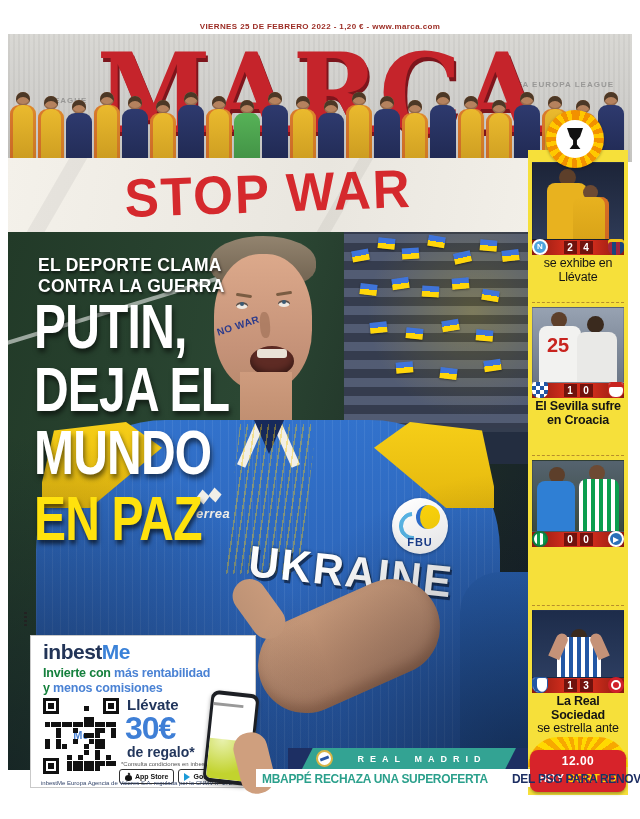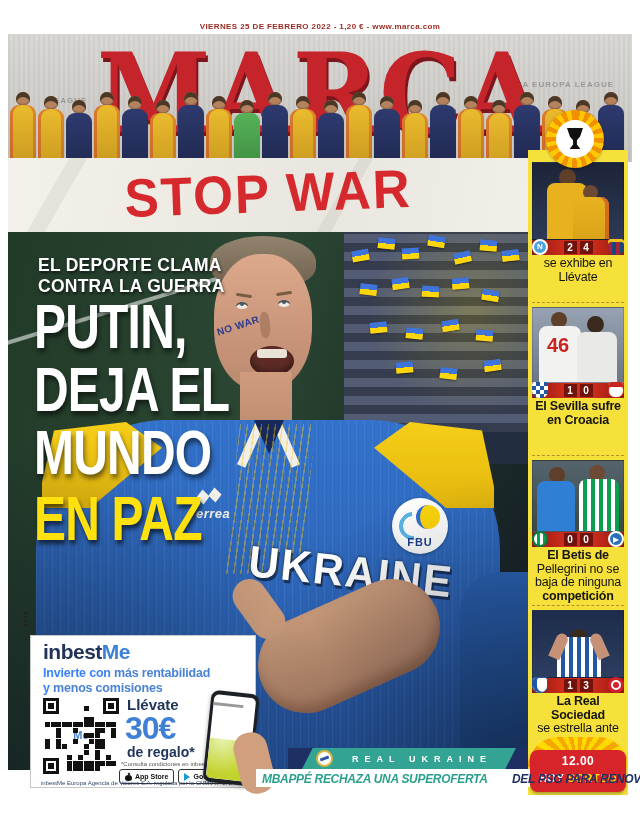--- a/index.html
+++ b/index.html
@@ -164,21 +164,21 @@
   #europa-circle{position:absolute;left:10px;top:10px;width:38px;height:38px;border-radius:50%;background:#fff;}
   #europa-trophy{position:absolute;left:11px;top:8px;width:16px;height:21px;background:#111;
        clip-path:polygon(0% 0%,100% 0%,82% 40%,62% 58%,62% 78%,84% 100%,16% 100%,38% 78%,38% 58%,18% 40%);}
 
   
   #ad{left:30px;top:635px;width:226px;height:153px;background:#fff;border:1px solid #c9c9c9;box-sizing:border-box;}
   #ad-logo{position:absolute;left:12px;top:4px;font-size:21px;letter-spacing:-.5px;}
   #ad-logo .a{color:#223457;font-weight:600;}
   #ad-logo .m{color:#3b82d8;font-weight:800;}
   .tagline{position:absolute;left:12px;font-size:12.5px;font-weight:700;letter-spacing:-.2px;}
-  .tagline .dk{color:#3b82f6;} .tagline .bl{color:#4a82d4;}
+  .tagline .dk{color:#15803d;} .tagline .bl{color:#4a82d4;}
   #qr{position:absolute;left:12px;top:62px;width:76px;height:76px;background:#fff;}
   .qc{position:absolute;width:5px;height:5px;background:#111;}
   .fq{position:absolute;width:16px;height:16px;border:3px solid #111;box-sizing:border-box;}
   .fq:before{content:"";position:absolute;left:2px;top:2px;width:6px;height:6px;background:#111;}
   #qr-center{position:absolute;left:26px;top:28px;width:24px;height:18px;background:#fff;color:#4a82d4;
        font-size:11px;font-weight:800;text-align:center;line-height:18px;}
   #offer-lead{position:absolute;left:96px;top:60px;font-size:15px;font-weight:600;color:#22365c;}
   #offer-amount{position:absolute;left:94px;top:74px;font-size:32px;font-weight:800;color:#3f7fd6;letter-spacing:-1px;}
   #offer-sub{position:absolute;left:96px;top:108px;font-size:14px;font-weight:600;color:#22365c;}
   #offer-terms{position:absolute;left:90px;top:125px;font-size:6px;color:#555;}
@@ -200,21 +200,21 @@
        background:#cf9f7e;transform:rotate(-14deg);}
 
   
   #rm-band{left:288px;top:748px;width:240px;height:21px;background:#1d2f63;}
   #rm-trap{position:absolute;left:14px;top:0;width:214px;height:21px;background:#33a393;
        clip-path:polygon(5% 0,100% 0,95% 100%,0 100%);display:flex;align-items:center;justify-content:center;}
   #rm-crest{position:absolute;left:28px;top:2px;width:17px;height:17px;border-radius:50%;background:#fff;
        border:2px solid #d9b545;box-sizing:border-box;}
   #rm-crest:before{content:"";position:absolute;left:2px;top:5px;width:9px;height:3px;background:#2a57a5;transform:rotate(-20deg);}
   #rm-label{font-size:9px;font-weight:700;color:#fff;letter-spacing:6px;padding-left:26px;}
-  #mbappe{left:256px;top:769px;width:274px;height:18px;background:#fff;display:flex;align-items:center;font-style:italic;}
+  #mbappe{left:256px;top:769px;width:274px;height:18px;background:#fff;display:flex;align-items:center;}
   #mbappe span{font-size:13px;font-weight:800;letter-spacing:-.3px;transform:scaleX(.92);transform-origin:left;white-space:nowrap;}
   #mbappe .teal{color:#2ba08c;margin-left:6px;}
   #mbappe .dark{color:#1d2f63;}
 
   #edge-marker{left:24px;top:612px;width:3px;height:14px;background:
        repeating-linear-gradient(0deg,#222 0 2px,transparent 2px 4px);}
 </style>
 </head>
 <body>
 
@@ -349,21 +349,21 @@
     </div>
     <div class="cardtext" style="top:107px">
       <span class="ct-r">se exhibe en Llévate</span>
       <span class="ct-b"></span>
     </div>
     <div class="divider" style="top:152px"></div>
 
     <div class="scene" style="top:157px;height:76px;background:linear-gradient(#97a2b2,#6b7686)">
       <i class="fh" style="left:18px;top:4px;width:16px;height:16px;background:#5d3f2a"></i>
       <i class="fb" style="left:6px;top:18px;width:42px;height:58px;background:#f2f2f0"></i>
-      <span style="position:absolute;left:14px;top:26px;font-size:20px;font-weight:800;color:#c8241f">46</span>
+      <span style="position:absolute;left:14px;top:26px;font-size:20px;font-weight:800;color:#c8241f">25</span>
       <i class="fh" style="left:54px;top:8px;width:17px;height:17px;background:#3a2a1e"></i>
       <i class="fb" style="left:44px;top:24px;width:40px;height:52px;background:#e9e9e7"></i>
     </div>
     <div class="scorebar" style="top:233px">
       <span class="badge left b-dinamo"></span>
       <span class="score">1</span>
       <span class="score">0</span>
       <span class="badge right b-sevilla"></span>
     </div>
     <div class="cardtext" style="top:250px">
@@ -376,25 +376,20 @@
       <i class="fh" style="left:16px;top:6px;width:16px;height:16px;background:#5d3f2a"></i>
       <i class="fb" style="left:4px;top:20px;width:38px;height:52px;background:#2f7fd4"></i>
       <i class="fh" style="left:56px;top:4px;width:16px;height:16px;background:#6d4a33"></i>
       <i class="fb" style="left:46px;top:18px;width:40px;height:54px;background:repeating-linear-gradient(90deg,#fff 0 4px,#0b9e4e 4px 8px)"></i>
     </div>
     <div class="scorebar" style="top:382px">
       <span class="badge left b-betis"></span>
       <span class="score">0</span>
       <span class="score">0</span>
       <span class="badge right b-zenit"></span>
-    </div>
-    <div class="cardtext" style="top:399px">
-      <span class="ct-b">El Betis de</span>
-      <span class="ct-r">Pellegrini no se baja de ninguna</span>
-      <span class="ct-b">competición</span>
     </div>
     <div class="divider" style="top:455px"></div>
 
     <div class="scene" style="top:460px;height:68px;background:linear-gradient(#1d2c4a,#2c3d60)">
       <i class="fh" style="left:38px;top:18px;width:16px;height:16px;background:#3a2a1e"></i>
       <i class="fb" style="left:24px;top:26px;width:44px;height:42px;background:repeating-linear-gradient(90deg,#fff 0 4px,#2257a5 4px 8px)"></i>
       <i class="fb" style="left:20px;top:22px;width:12px;height:26px;background:#c59278;transform:rotate(24deg)"></i>
       <i class="fb" style="left:60px;top:22px;width:12px;height:26px;background:#c59278;transform:rotate(-24deg)"></i>
     </div>
     <div class="scorebar" style="top:528px">
@@ -518,21 +513,21 @@
     </div>
     <div id="ad-legal">inbestMe Europa Agencia de Valores S.A. regulada por la CNMV nº 272</div>
     <div id="phone">
         <div id="phone-screen"></div>
       </div>
     <div id="ad-hand"></div>
   </div>
 
   <div class="abs" id="rm-band">
     <div id="rm-trap">
-      <span id="rm-label">REAL UKRAINE</span>
+      <span id="rm-label">REAL MADRID</span>
     </div>
     <div id="rm-crest"></div>
   </div>
   <div class="abs" id="mbappe">
     <span class="teal">MBAPPÉ RECHAZA UNA SUPEROFERTA</span>&nbsp;
     <span class="dark">DEL PSG PARA RENOVAR</span>
   </div>
 
   <div class="abs" id="edge-marker"></div>
 </div>

